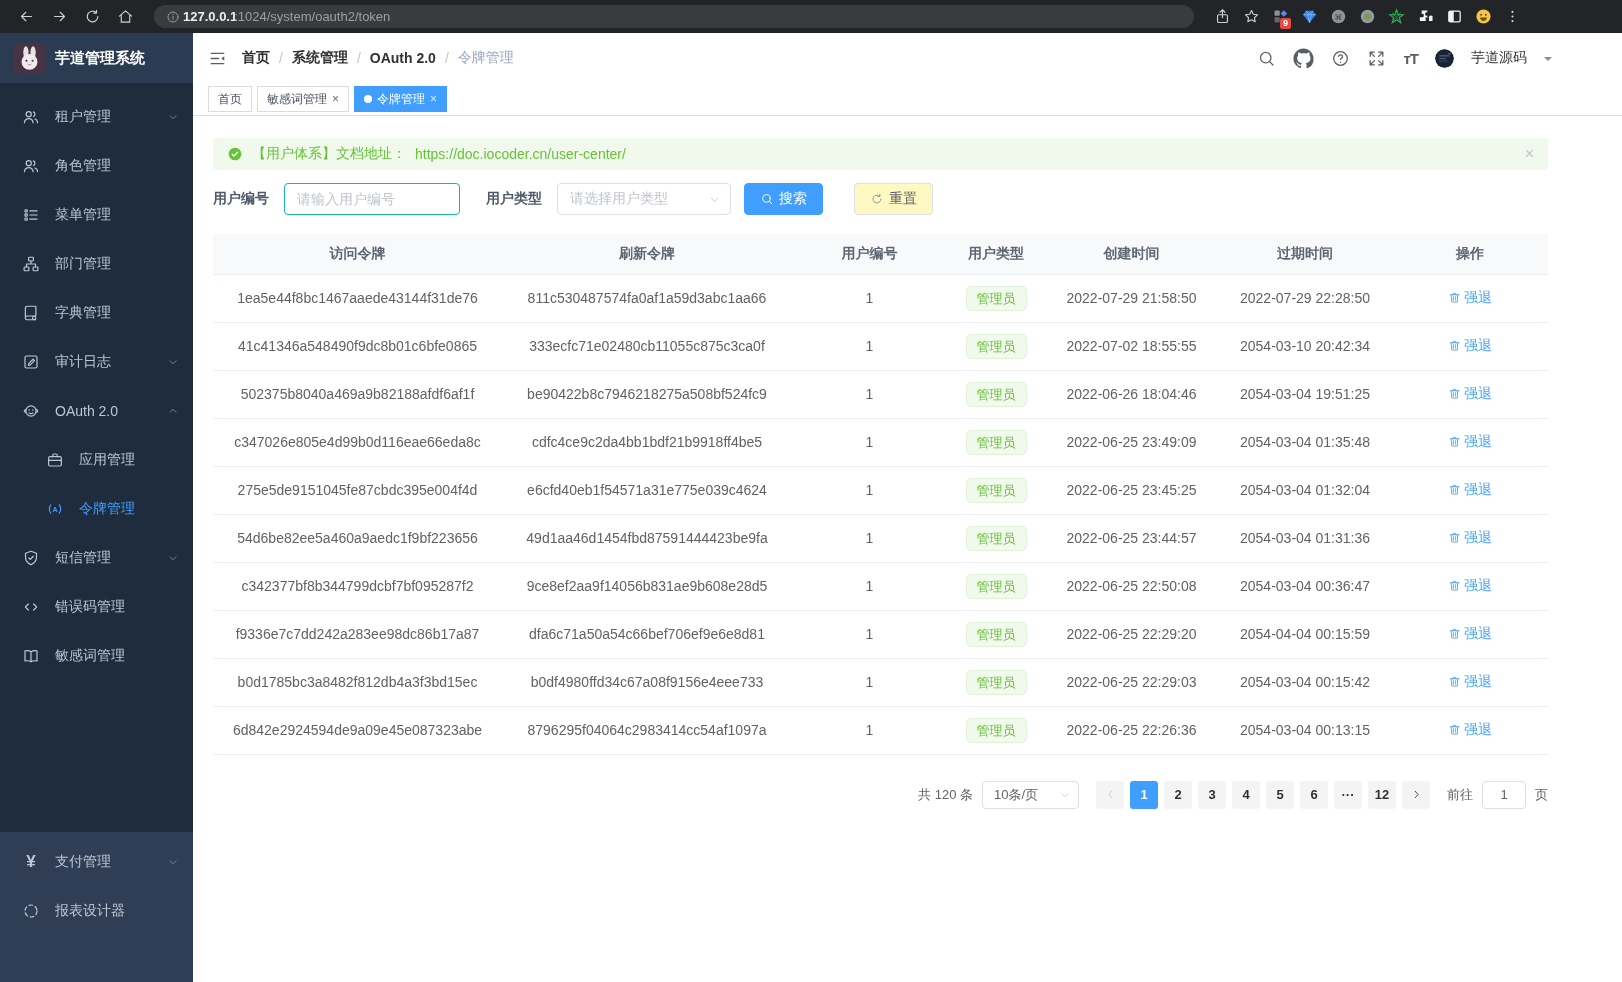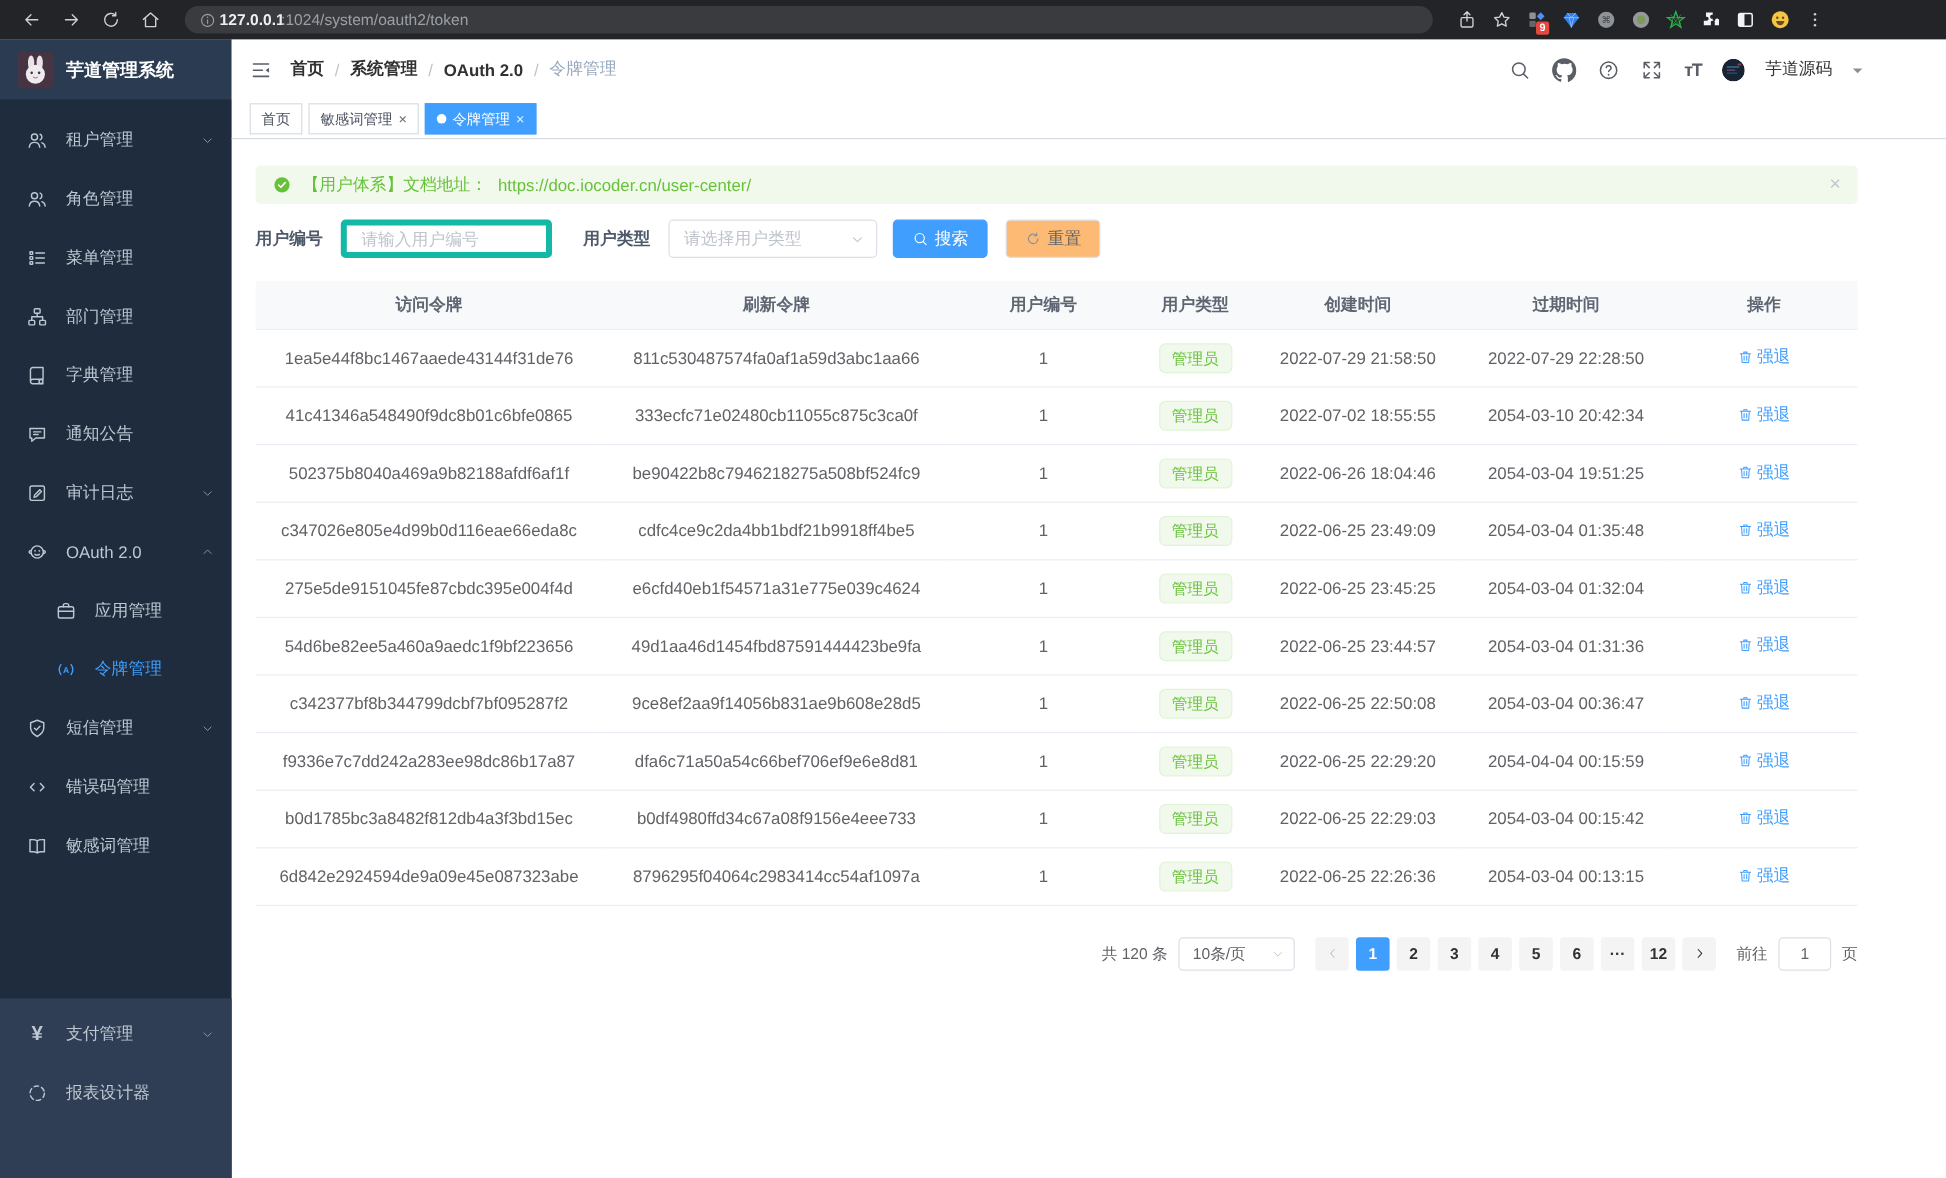--- a/index.html
+++ b/index.html
@@ -71,32 +71,32 @@
   .alert{height:32px;background:#f0f9eb;border-radius:4px;display:flex;align-items:center;
          padding:0 14px;gap:9px;margin-bottom:13px;}
   .alert .cicon{width:16px;height:16px;}
   .alert-text{color:var(--success);font-size:14px;}
   .alert-link{color:var(--success);font-size:14px;text-decoration:none;cursor:pointer;text-align:center;}
   .alert-close{margin-left:auto;color:#c0c4cc;font-size:16px;cursor:pointer;line-height:1;}
 
   .search-form{display:flex;align-items:center;margin-bottom:19px;}
   .sf-label{font-size:14px;font-weight:700;color:#4e5969;margin-right:15px;white-space:nowrap;}
   .sf-label.ml{margin-left:26px;}
-  .sf-input{width:176px;height:32px;border:5px solid #14b8a6;border-radius:4px;padding:0 12px;
+  .sf-input{width:176px;height:32px;border:1px solid #14b8a6;border-radius:4px;padding:0 12px;
             font-size:14px;color:#606266;outline:none;font-family:inherit;}
   .sf-input::placeholder{color:#bfc4cc;}
   .sf-select{width:174px;height:32px;border:1px solid #dcdfe6;border-radius:4px;display:flex;
              align-items:center;justify-content:space-between;padding:0 9px 0 12px;cursor:pointer;}
   .sf-placeholder{font-size:14px;color:#bfc4cc;}
   .sf-select .cicon{width:13px;height:13px;color:#c0c4cc;}
   .btn{height:32px;border-radius:4px;font-size:14px;display:inline-flex;align-items:center;gap:5px;
        padding:4px 15px;cursor:pointer;font-family:inherit;}
   .btn .cicon{width:14px;height:14px;}
   .btn-primary{background:var(--accent);border:1px solid var(--accent);color:#fff;margin-left:13px;}
-  .btn-plain{background:#fdba74;border:1px solid #dcdfe6;color:#606266;margin-left:15px;}
+  .btn-plain{background:#fef9c3;border:1px solid #dcdfe6;color:#606266;margin-left:31px;}
   .btn-plain .cicon{color:#8a8f99;}
 
   table.table{width:100%;border-collapse:collapse;table-layout:fixed;}
   .table th{height:40px;background:#f8f9fb;font-size:14px;font-weight:700;color:#5d6672;
             text-align:center;border-bottom:1px solid #ebeef5;}
   .table td{height:48px;font-size:14px;color:#606266;text-align:center;border-bottom:1px solid #ebeef5;
             overflow:hidden;white-space:nowrap;}
   .tag{display:inline-block;background:#f0f9eb;border:1px solid #e1f3d8;color:var(--success);
        font-size:13px;padding:5px 10px;border-radius:5px;line-height:1;}
   .action-link{color:var(--accent);display:inline-flex;align-items:center;gap:3px;cursor:pointer;}
@@ -298,29 +298,20 @@
             <span>部门管理</span>
           </div>
           <div class="menu-item">
             <span class="mi-icon">
               <svg viewBox="0 0 24 24" fill="none" stroke="currentColor" stroke-width="1.6" stroke-linecap="round" stroke-linejoin="round">
                 <path d="M18.5 21H7a2.5 2.5 0 0 1-2.5-2.5v-13A2.5 2.5 0 0 1 7 3h11.5v13H7a2.5 2.5 0 0 0 0 5h11.5z"></path>
                 <circle cx="16.2" cy="18.5" r="2.2"></circle>
               </svg>
             </span>
             <span>字典管理</span>
-          </div>
-          <div class="menu-item">
-            <span class="mi-icon">
-              <svg viewBox="0 0 24 24" fill="none" stroke="currentColor" stroke-width="1.6" stroke-linecap="round" stroke-linejoin="round">
-                <path d="M4 5.5h16v10.5H10.5L6 19.6V16H4z"></path>
-                <path d="M8 9.2h8M8 12.2h5"></path>
-              </svg>
-            </span>
-            <span>通知公告</span>
           </div>
           <div class="menu-item">
             <span class="mi-icon">
               <svg viewBox="0 0 24 24" fill="none" stroke="currentColor" stroke-width="1.6" stroke-linecap="round" stroke-linejoin="round">
                 <rect x="4" y="4" width="16" height="16" rx="2"></rect>
                 <path d="M14.8 8.3l1.9 1.9-5.6 5.6-2.6.7.7-2.6z"></path>
               </svg>
             </span>
             <span>审计日志</span>
             <span class="chev">

